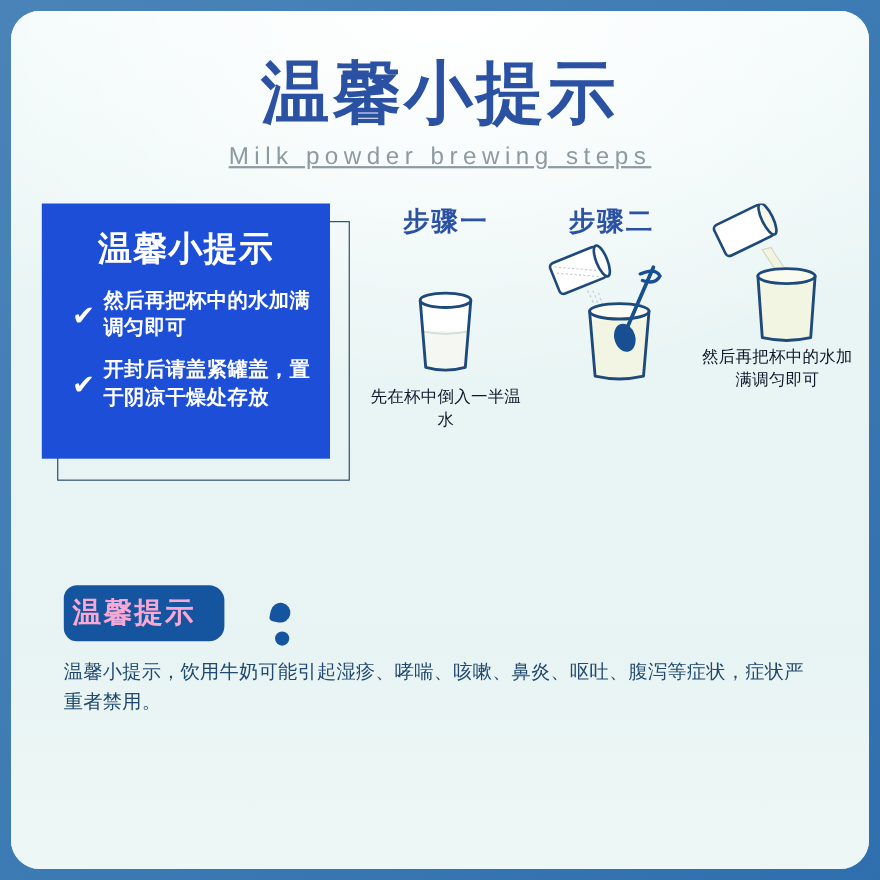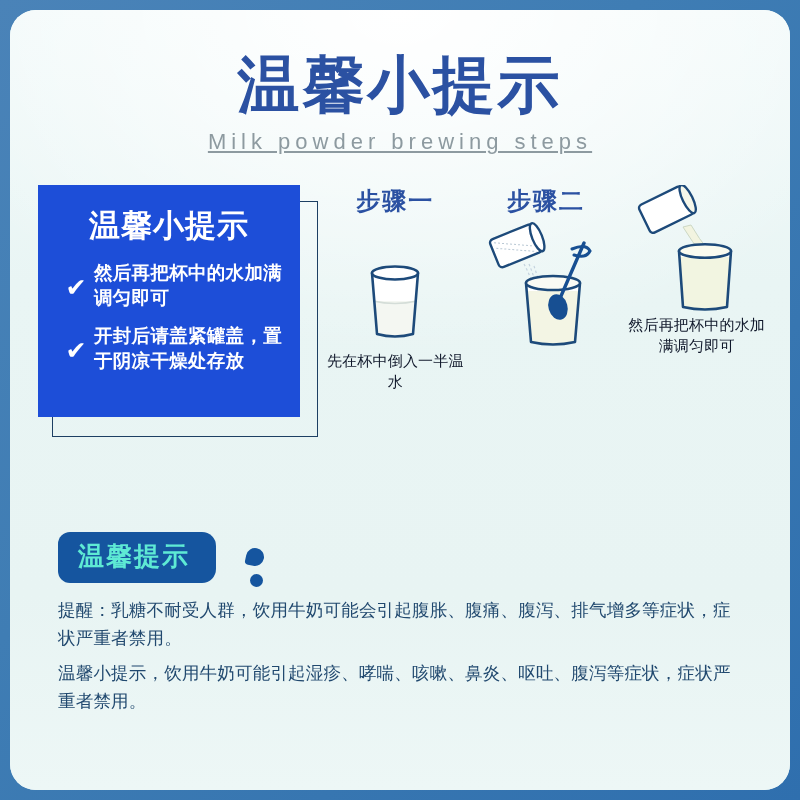--- a/index.html
+++ b/index.html
@@ -93,21 +93,21 @@
     color: #ffffff;
     font-size: 18.5px;
     font-weight: 600;
     line-height: 1.35;
     letter-spacing: 0.3px;
   }
 
   
   .steps {
     position: absolute;
-    left: 310px; top: 0;
+    left: 320px; top: 0;
     width: 452px; height: 262px;
     display: flex;
   }
   .step { flex: 1; text-align: center; position: relative; }
   .step-title {
     font-size: 24px;
     font-weight: 700;
     color: #2b51a2;
     letter-spacing: 2px;
     margin-bottom: 4px;
@@ -122,25 +122,25 @@
     letter-spacing: 0.2px;
   }
 
   
   .notice { position: absolute; left: 0; top: 520px; width: 100%; padding: 0 48px; }
   .badge-row { position: relative; height: 62px; }
   .badge {
     position: absolute; left: 0; top: 2px;
     display: inline-block;
     background: #15559f;
-    color: #5eead4;
+    color: #f9a8d4;
     font-size: 26px;
     font-weight: 700;
     letter-spacing: 2px;
-    padding: 7px 26px 9px 20px;
+    padding: 7px 26px 9px 8px;
     border-radius: 12px 14px 14px 12px;
   }
   .drop1 {
     position: absolute; left: 188px; top: 18px;
     width: 18px; height: 18px; border-radius: 50% 50% 50% 20%;
     background: #15559f; transform: rotate(12deg);
   }
   .drop2 {
     position: absolute; left: 192px; top: 44px;
     width: 13px; height: 13px; border-radius: 50%;
@@ -264,18 +264,17 @@
 
       </div>
     </div>
 
     <div class="notice">
       <div class="badge-row">
         <span class="badge">温馨提示</span>
         <span class="drop1"></span>
         <span class="drop2"></span>
       </div>
-      <p class="notice-p">提醒：乳糖不耐受人群，饮用牛奶可能会引起腹胀、腹痛、腹泻、排气增多等症状，症状严重者禁用。</p>
       <p class="notice-p">温馨小提示，饮用牛奶可能引起湿疹、哮喘、咳嗽、鼻炎、呕吐、腹泻等症状，症状严重者禁用。</p>
     </div>
 
   </div>
 </div>
 
 </body></html>

